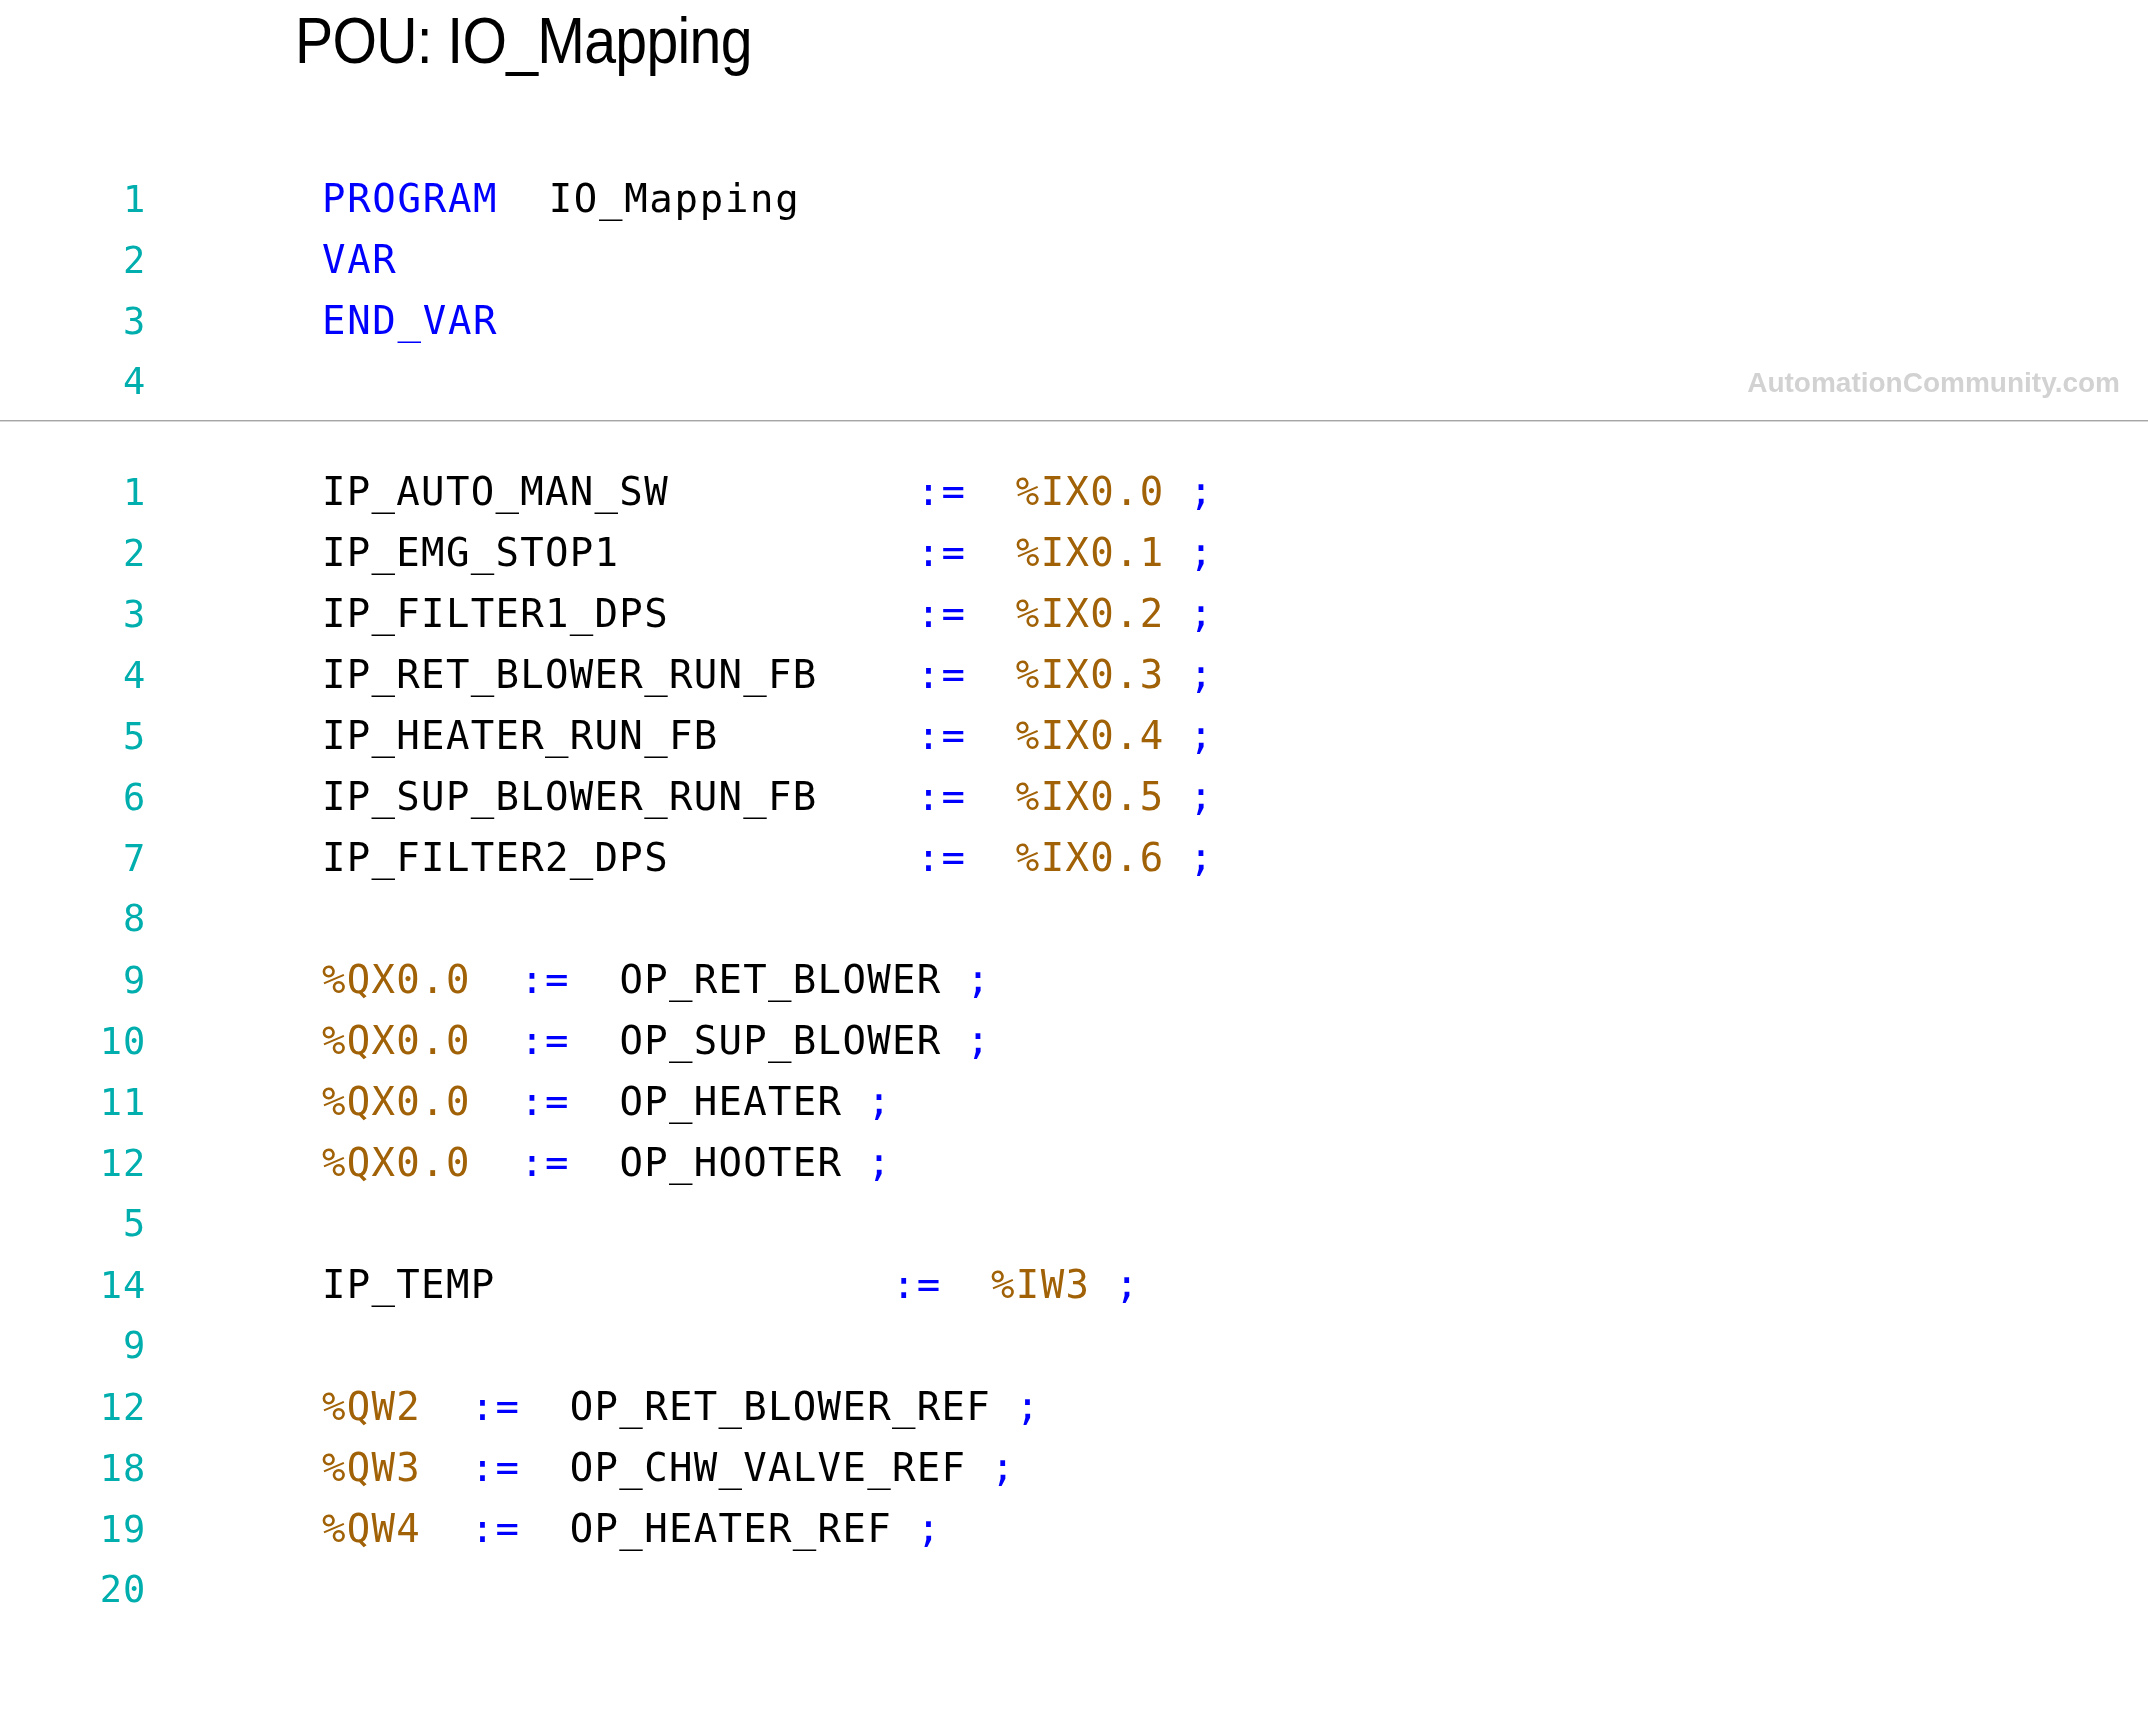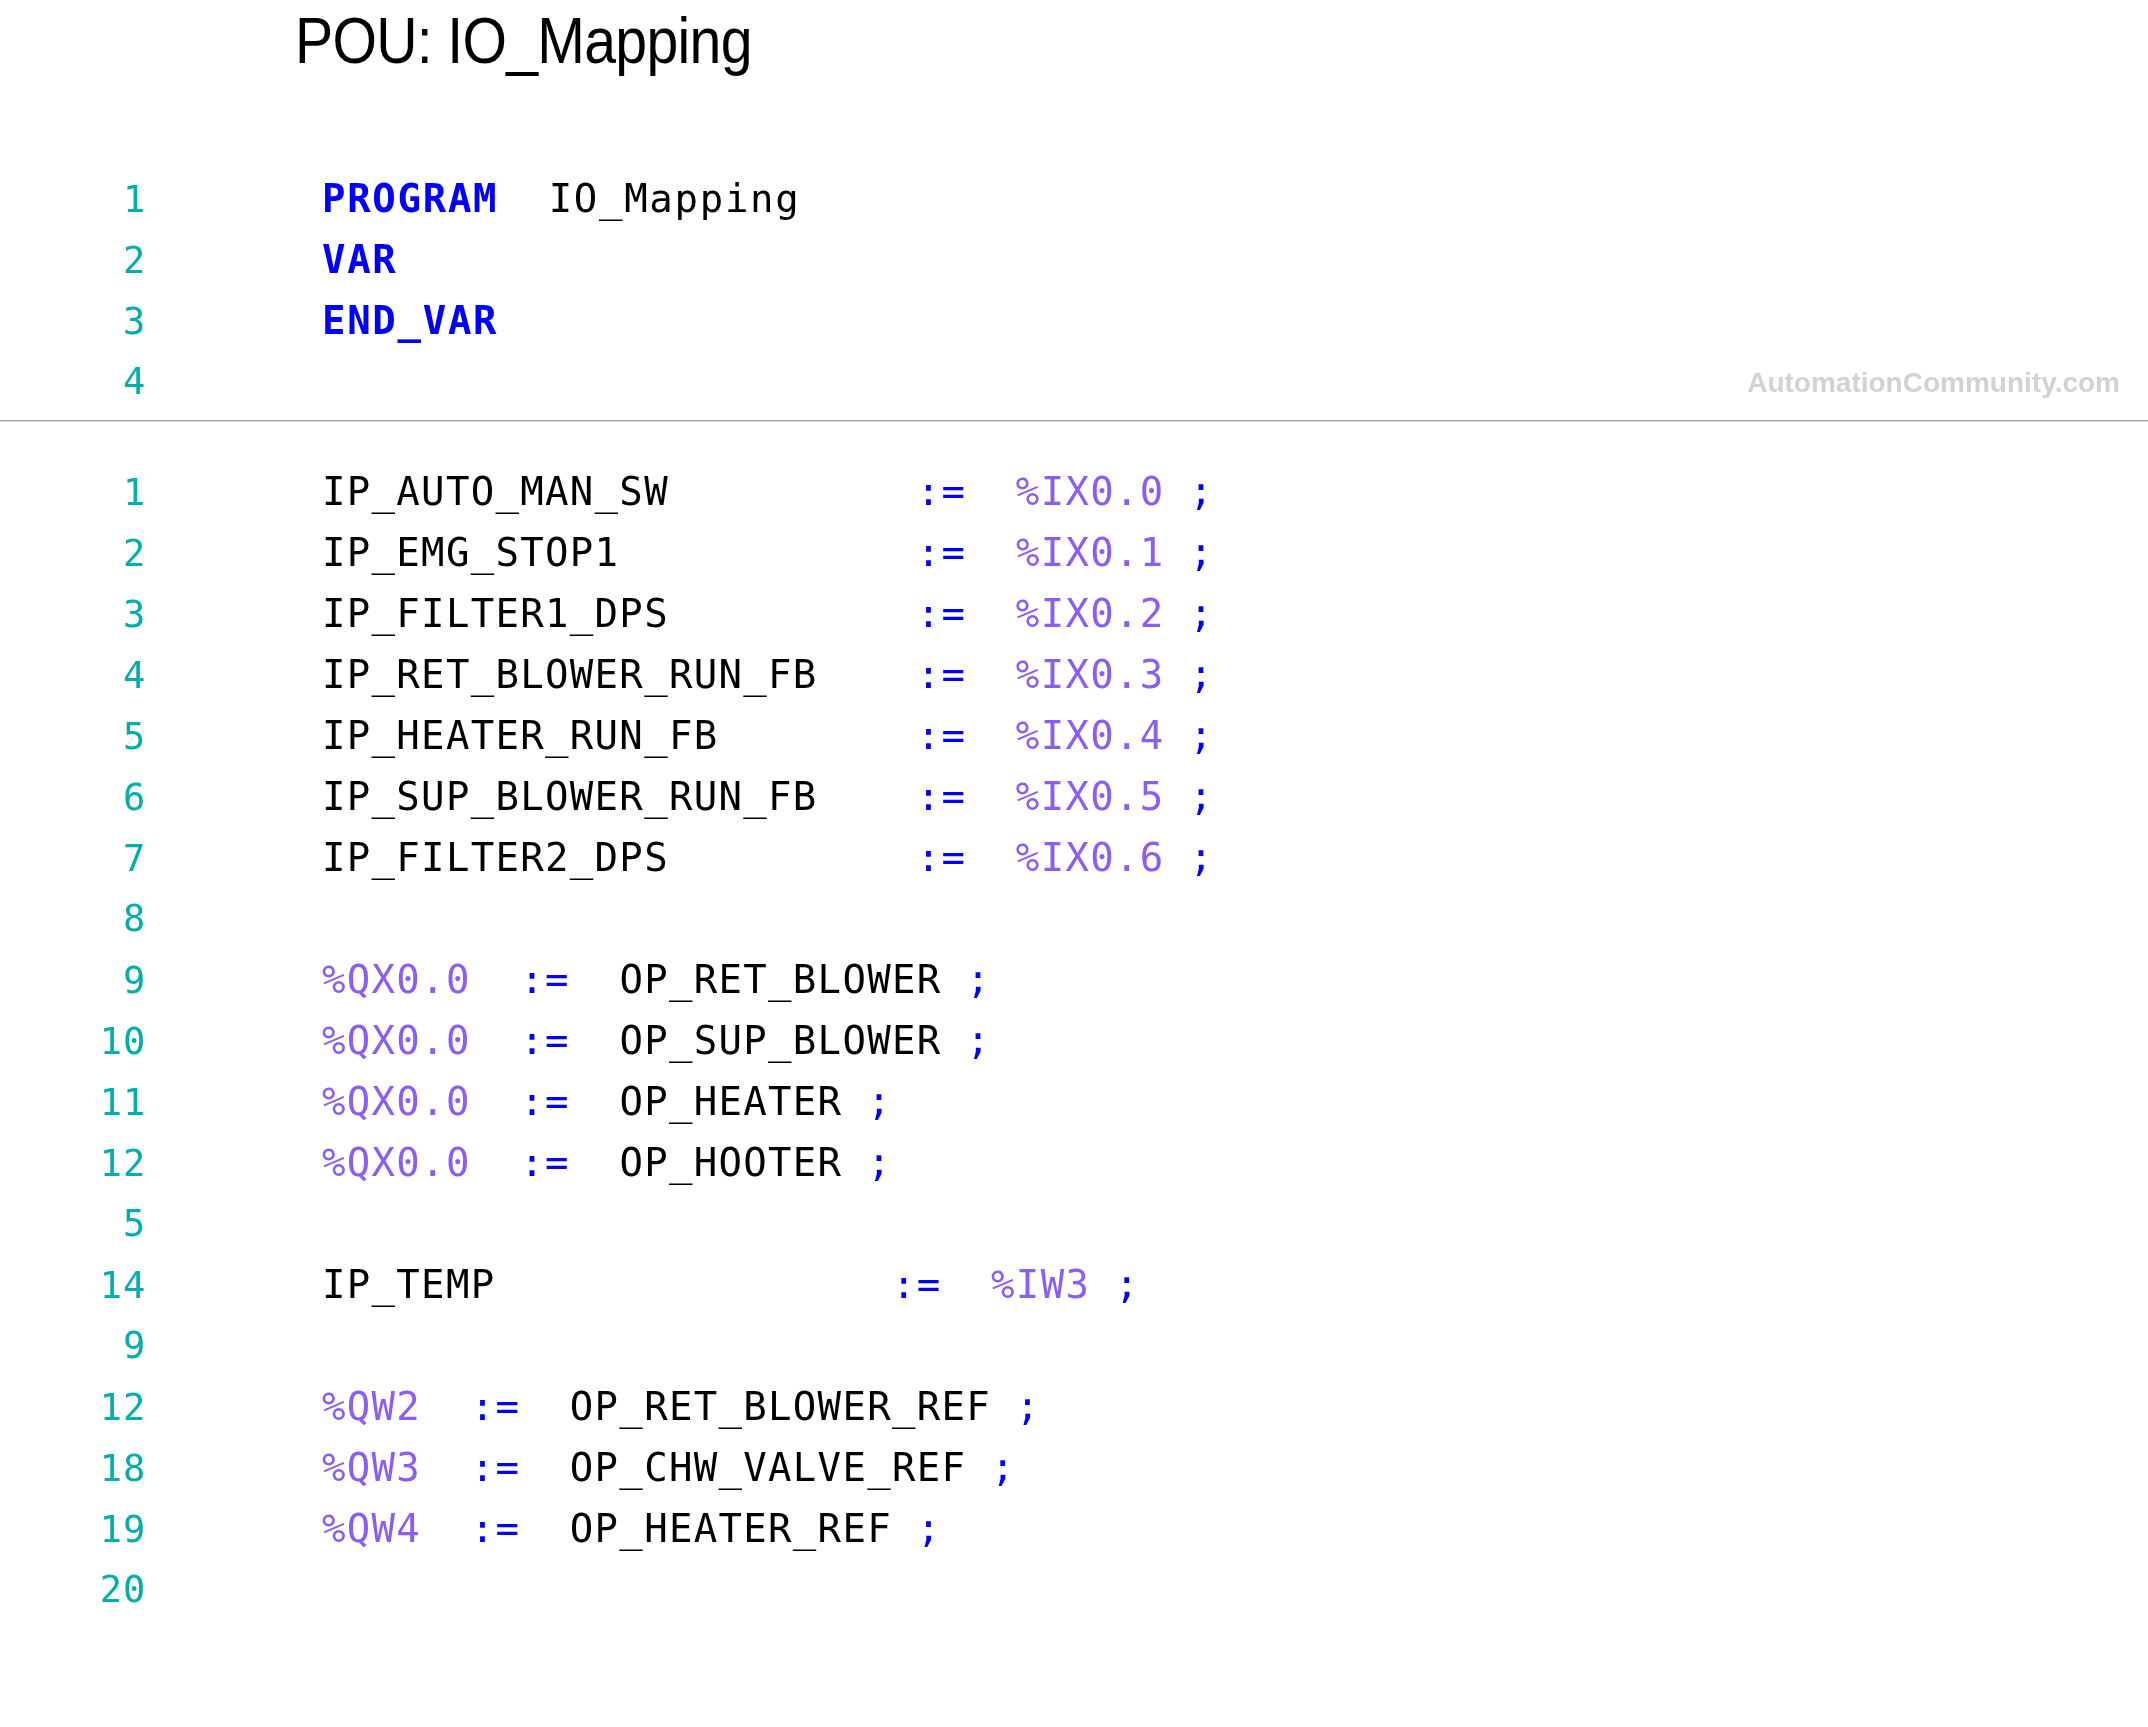--- a/index.html
+++ b/index.html
@@ -58,23 +58,23 @@
   }
   .code-text {
     padding-left: 176px;
     font-size: 39px;
     letter-spacing: 1.3px;
     color: #000000;
     white-space: pre;
   }
 
   
-  .tok-kw   { color: #0000ff; font-weight: 700; }
+  .tok-kw   { color: #0000ff; font-weight: 400; }
   .tok-op   { color: #0000ff; }
-  .tok-addr { color: #8b5cf6; }
+  .tok-addr { color: #a16207; }
   .tok-id   { color: #000000; }
 
   
   #declaration-pane { top: 168px; }
   #declaration-pane .code-text { letter-spacing: 1.7px; }
 
   
   #pane-separator {
     position: absolute;
     left: 0;

